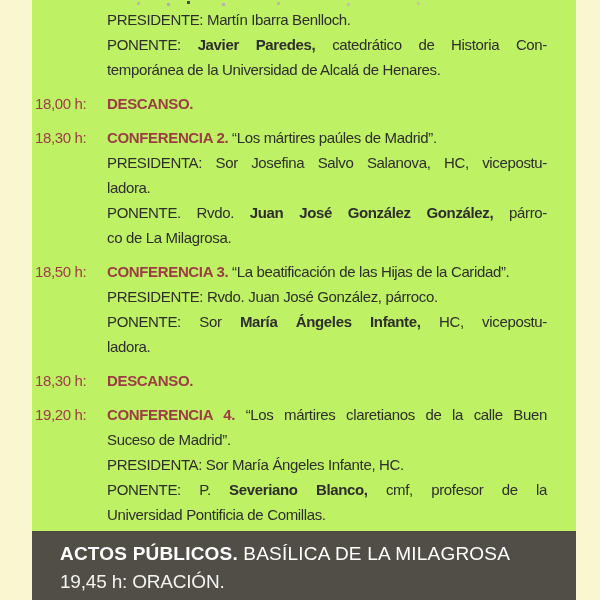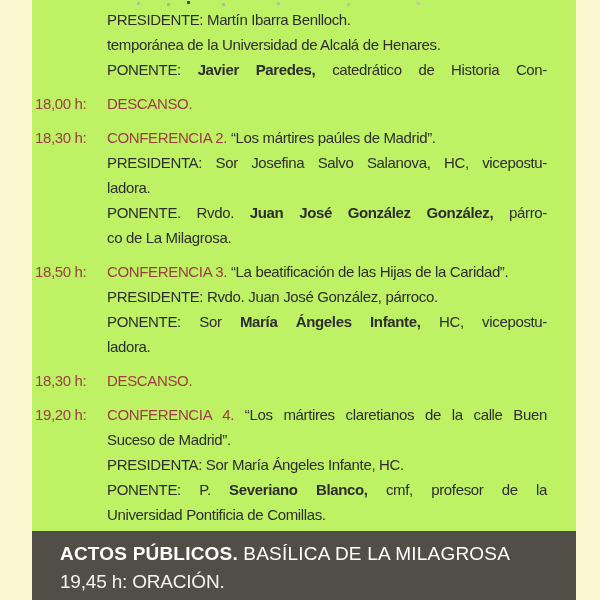--- a/index.html
+++ b/index.html
@@ -9,21 +9,21 @@
   .panel {
     position:absolute; left:32px; top:0; width:544px; height:531px;
     background:#bef264; color:#2E2D2B;
     font-size:15px; letter-spacing:-0.35px;
     padding:7px 29px 0 3px;
   }
   .block { position:relative; padding-left:72px; margin-bottom:9px; }
   .line { line-height:25px; min-height:25px; }
   .just { text-align:justify; text-align-last:justify; }
   .time { position:absolute; left:0; top:0; color:#9C3C44; line-height:25px; white-space:nowrap; }
-  .accent { color:#9C3C44; }
+  .accent { color:#9C3C44;font-weight:bold; }
   .name { font-weight:700; }
   .specks { position:absolute; top:1px; left:155px; width:3px; height:3px; background:#4A4A48;
     box-shadow:-50px 1px 0 #B9B8B5, -20px 2px 0 #B0AFAC, 35px 2px 0 #B5B4B1,
                90px 1px 0 #BCBBB8, 160px 2px 0 #C0BFBC, 230px 1px 0 #C4C3C0; }
   .footer {
     position:absolute; left:32px; top:531px; width:544px; height:69px;
     background:#504E47; color:#FFFFFF; padding:11px 20px 0 28px;
   }
   .bar-heading { font-size:19px; line-height:24px; letter-spacing:0.2px; white-space:nowrap; }
   .bar-heading b { font-weight:700; }
@@ -33,22 +33,22 @@
 <body>
 
 <div class="page">
 
   <div class="panel">
 
     <div class="specks"></div>
 
     <section class="block">
       <div class="line"><span>PRESIDENTE: Martín Ibarra Benlloch.</span></div>
+      <div class="line just"><span>PONENTE: </span><span class="name">Javier Paredes,</span><span> catedrático de Historia Con-</span></div>
       <div class="line"><span>temporánea de la Universidad de Alcalá de Henares.</span></div>
-      <div class="line just"><span>PONENTE: </span><span class="name">Javier Paredes,</span><span> catedrático de Historia Con-</span></div>
     </section>
 
     <section class="block">
       <span class="time">18,00 h:</span>
       <div class="line"><span class="accent">DESCANSO.</span></div>
     </section>
 
     <section class="block">
       <span class="time">18,30 h:</span>
       <div class="line"><span class="accent">CONFERENCIA 2.</span><span> “Los mártires paúles de Madrid”.</span></div>

